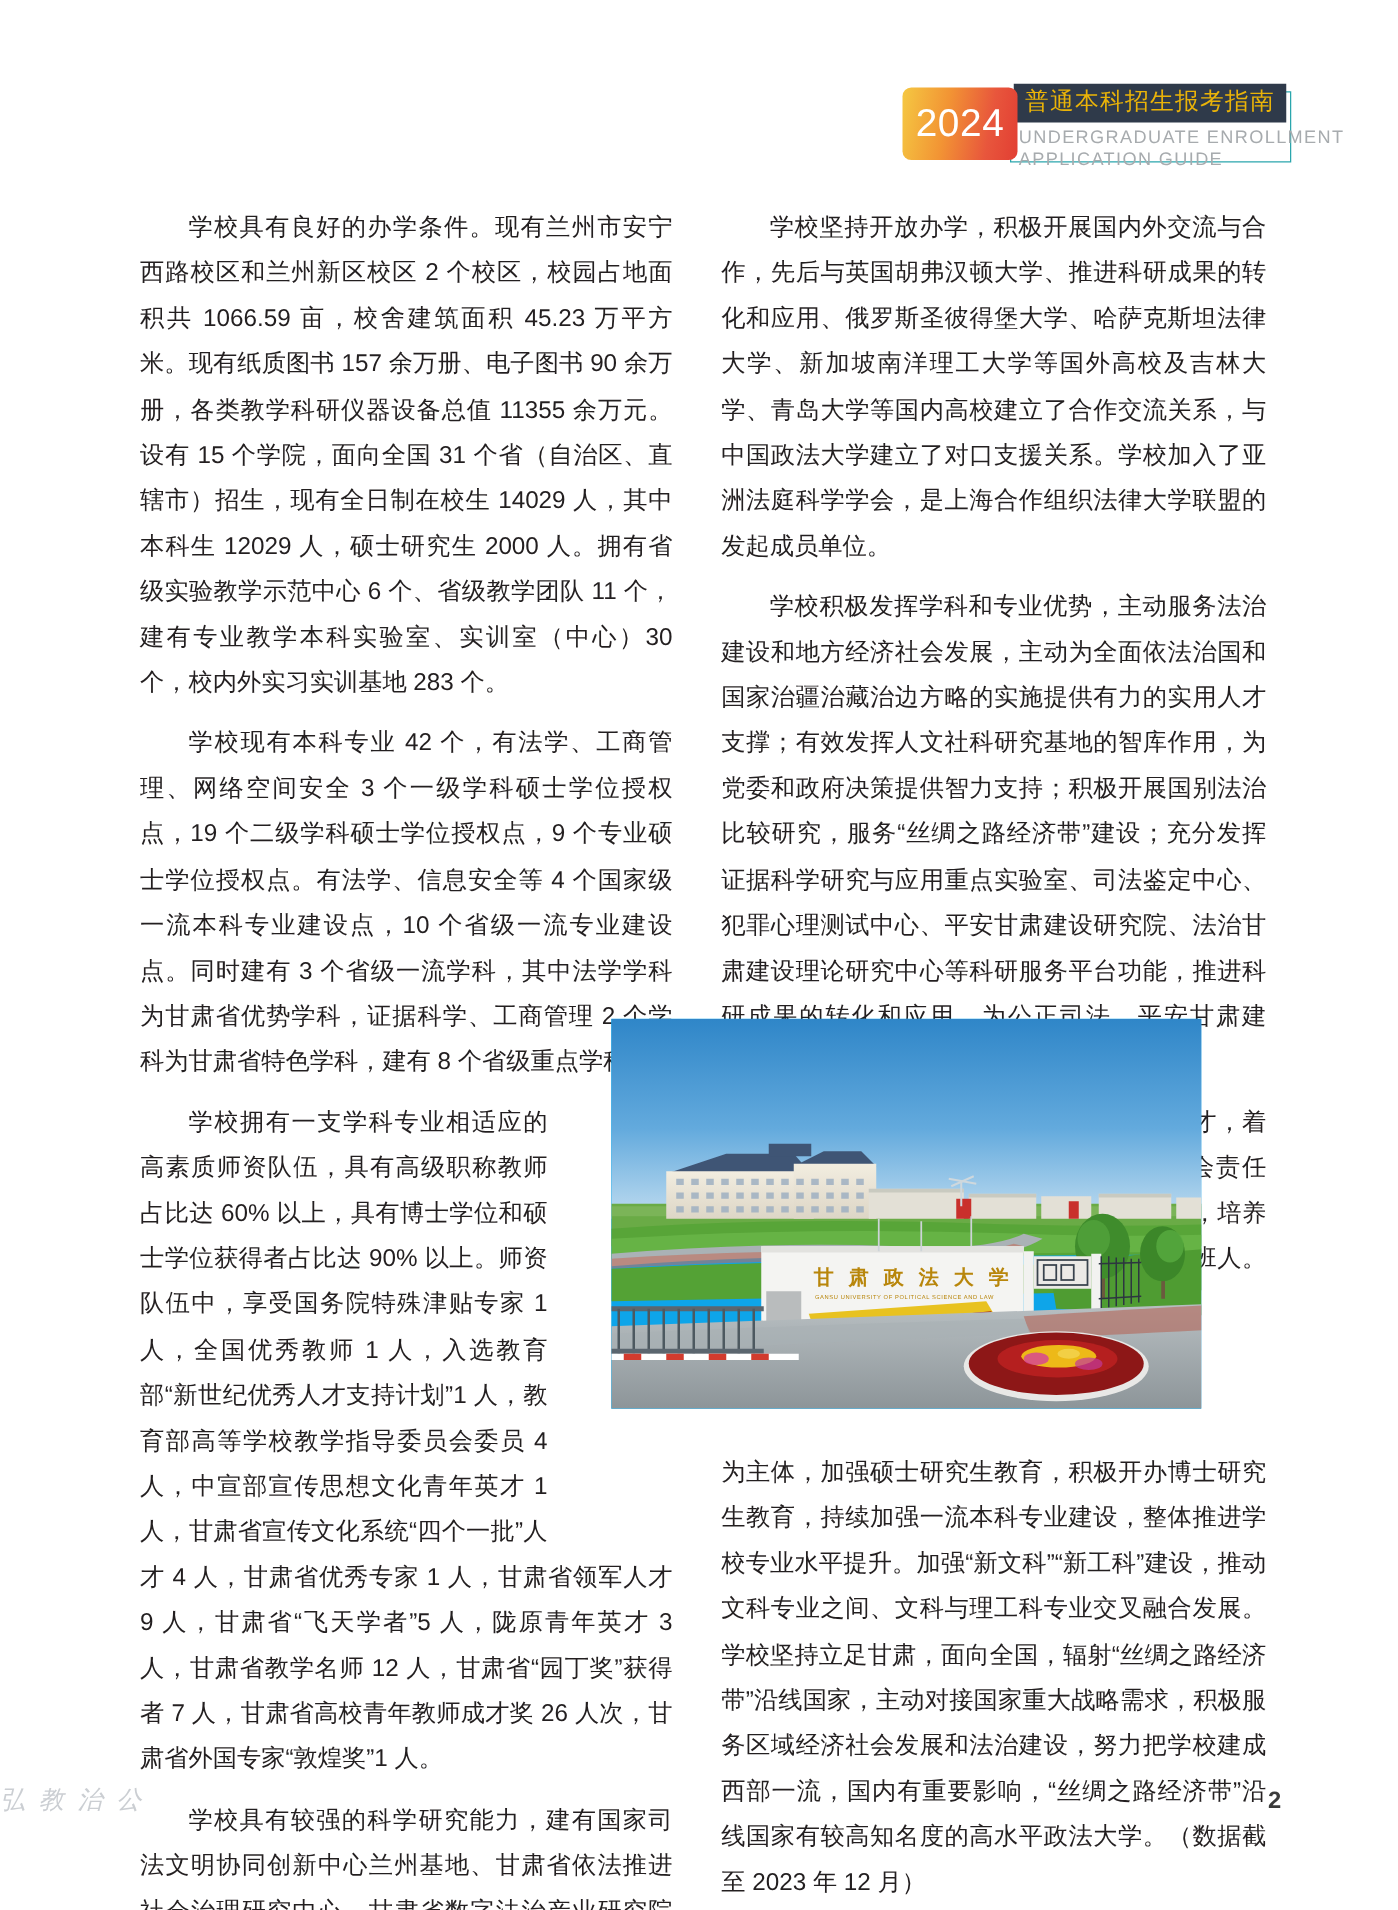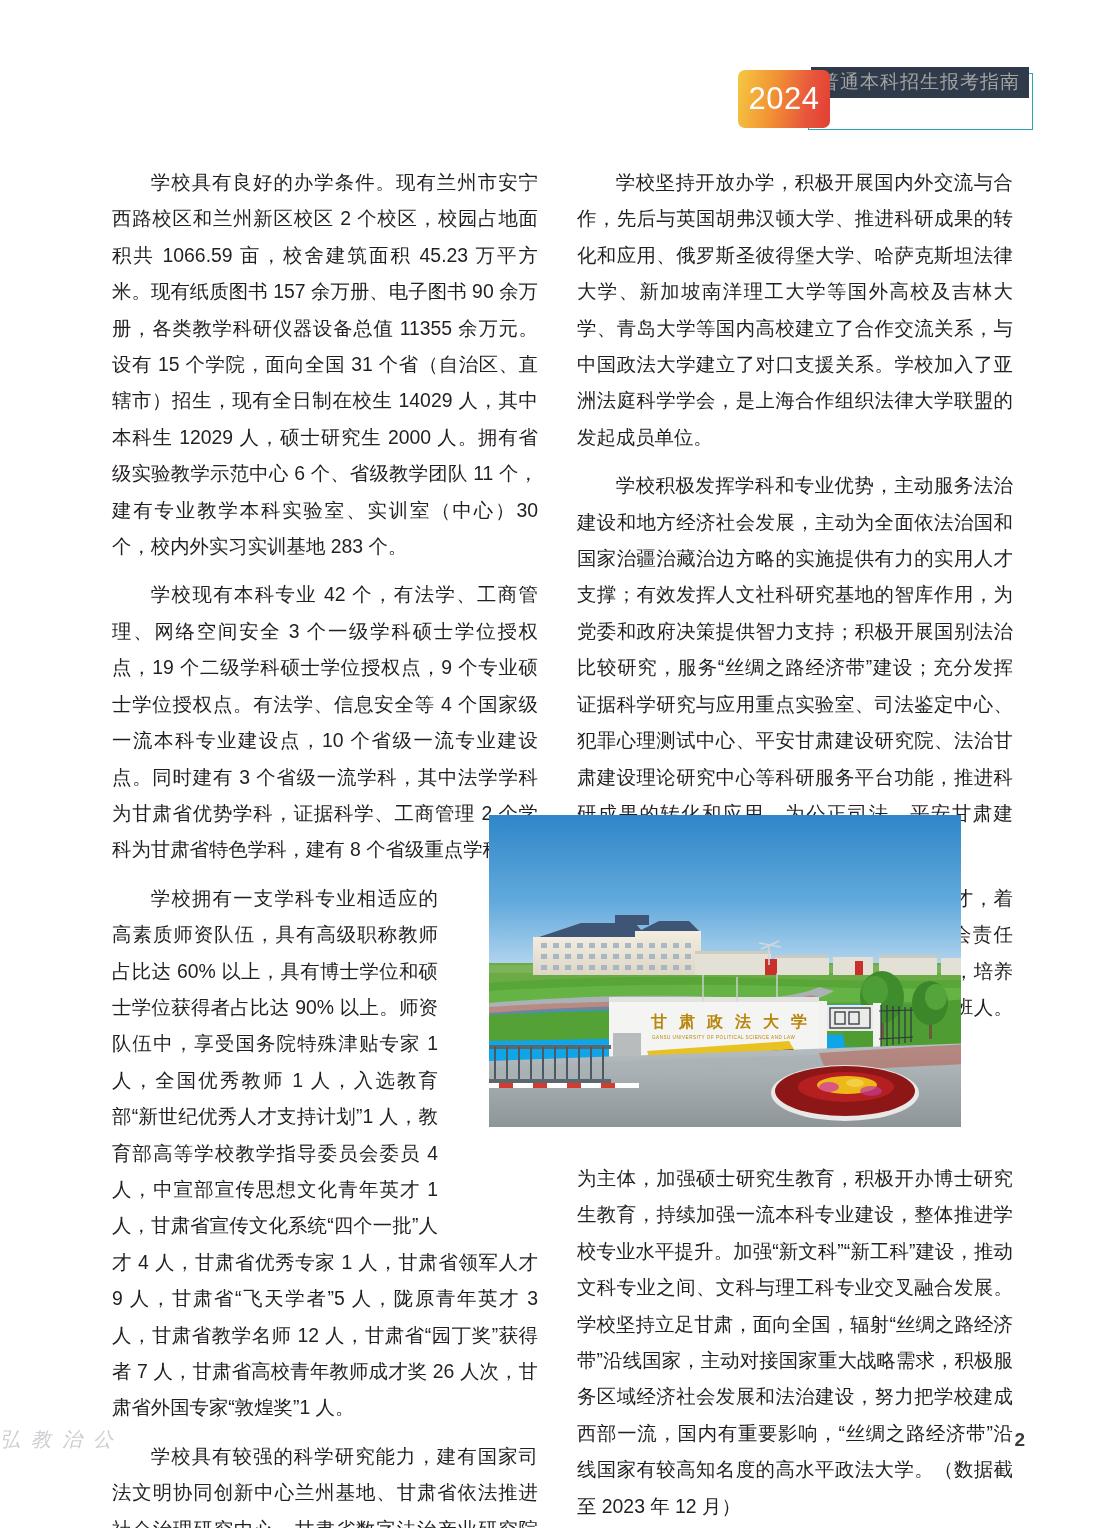--- a/index.html
+++ b/index.html
@@ -17,21 +17,21 @@
   
   .header {
     position: absolute;
     top: 66px;
     left: 722px;
     width: 315px;
     height: 74px;
   }
   .year-badge {
     position: absolute;
-    left: 16px; top: 4px;
+    left: 0; top: 4px;
     width: 92px; height: 58px;
     border-radius: 7px;
     background: linear-gradient(100deg, #f5c842 0%, #f29434 38%, #e8563c 74%, #e23e33 100%);
     display: flex; align-items: center; justify-content: center;
     z-index: 3;
   }
   .year-badge-text {
     color: #ffffff;
     font-size: 31px;
     font-weight: 400;
@@ -47,21 +47,21 @@
     z-index: 1;
   }
   .title-chip {
     position: absolute;
     left: 89px; top: 1px;
     background: #2f3a4a;
     padding: 5px 9px 6px 9px;
     z-index: 2;
   }
   .title-chip-text {
-    color: #a3a3a3;
+    color: #eab308;
     font-size: 19px;
     letter-spacing: 1px;
     line-height: 1;
     white-space: nowrap;
   }
   .subtitle-en {
     position: absolute;
     left: 93px; top: 36px;
     z-index: 2;
     color: #a7abae;
@@ -139,20 +139,24 @@
 </head>
 <body>
 
 <div class="header">
   <div class="teal-frame"></div>
   <div class="year-badge">
     <span class="year-badge-text">2024</span>
   </div>
   <div class="title-chip">
     <span class="title-chip-text">普通本科招生报考指南</span>
+  </div>
+  <div class="subtitle-en">
+    <div>UNDERGRADUATE ENROLLMENT</div>
+    <div>APPLICATION GUIDE</div>
   </div>
 </div>
 
 <div class="page-body">
 
   <div class="col col-left">
     <p>学校具有良好的办学条件。现有兰州市安宁西路校区和兰州新区校区 2 个校区，校园占地面积共 1066.59 亩，校舍建筑面积 45.23 万平方米。现有纸质图书 157 余万册、电子图书 90 余万册，各类教学科研仪器设备总值 11355 余万元。设有 15 个学院，面向全国 31 个省（自治区、直辖市）招生，现有全日制在校生 14029 人，其中本科生 12029 人，硕士研究生 2000 人。拥有省级实验教学示范中心 6 个、省级教学团队 11 个，建有专业教学本科实验室、实训室（中心）30 个，校内外实习实训基地 283 个。</p>
     <p>学校现有本科专业 42 个，有法学、工商管理、网络空间安全 3 个一级学科硕士学位授权点，19 个二级学科硕士学位授权点，9 个专业硕士学位授权点。有法学、信息安全等 4 个国家级一流本科专业建设点，10 个省级一流专业建设点。同时建有 3 个省级一流学科，其中法学学科为甘肃省优势学科，证据科学、工商管理 2 个学科为甘肃省特色学科，建有 8 个省级重点学科。</p>
     <p>
       <span class="left-float-spacer"></span>

